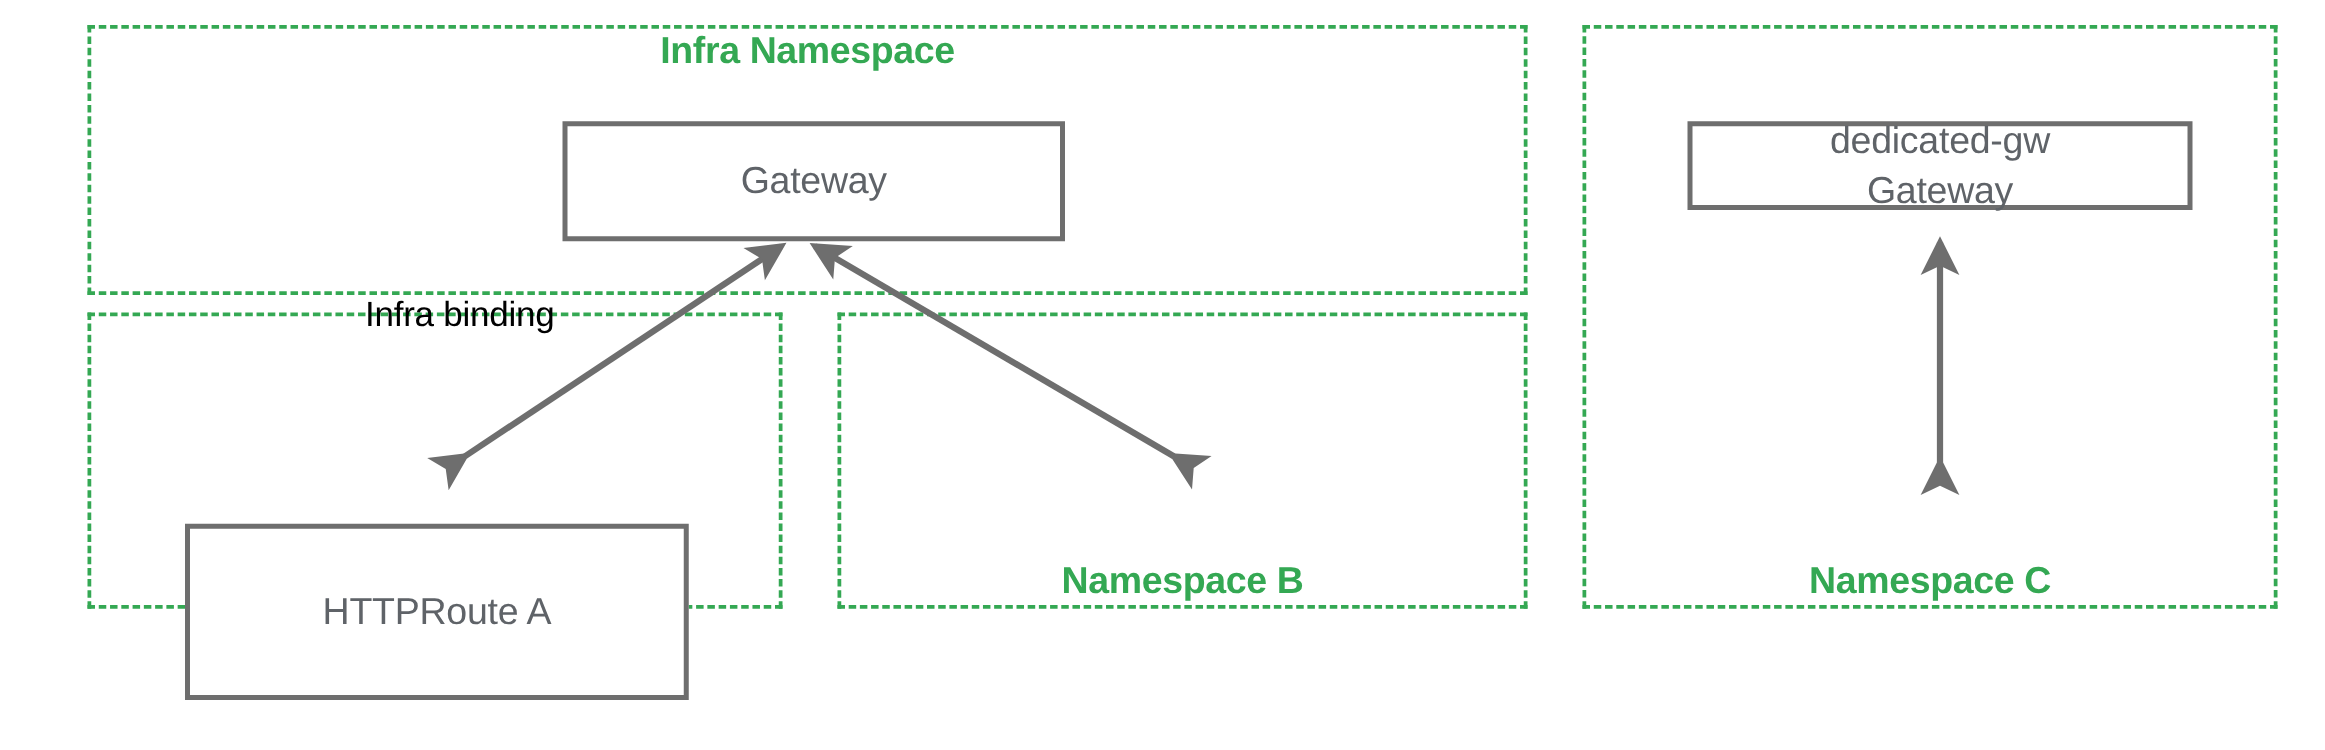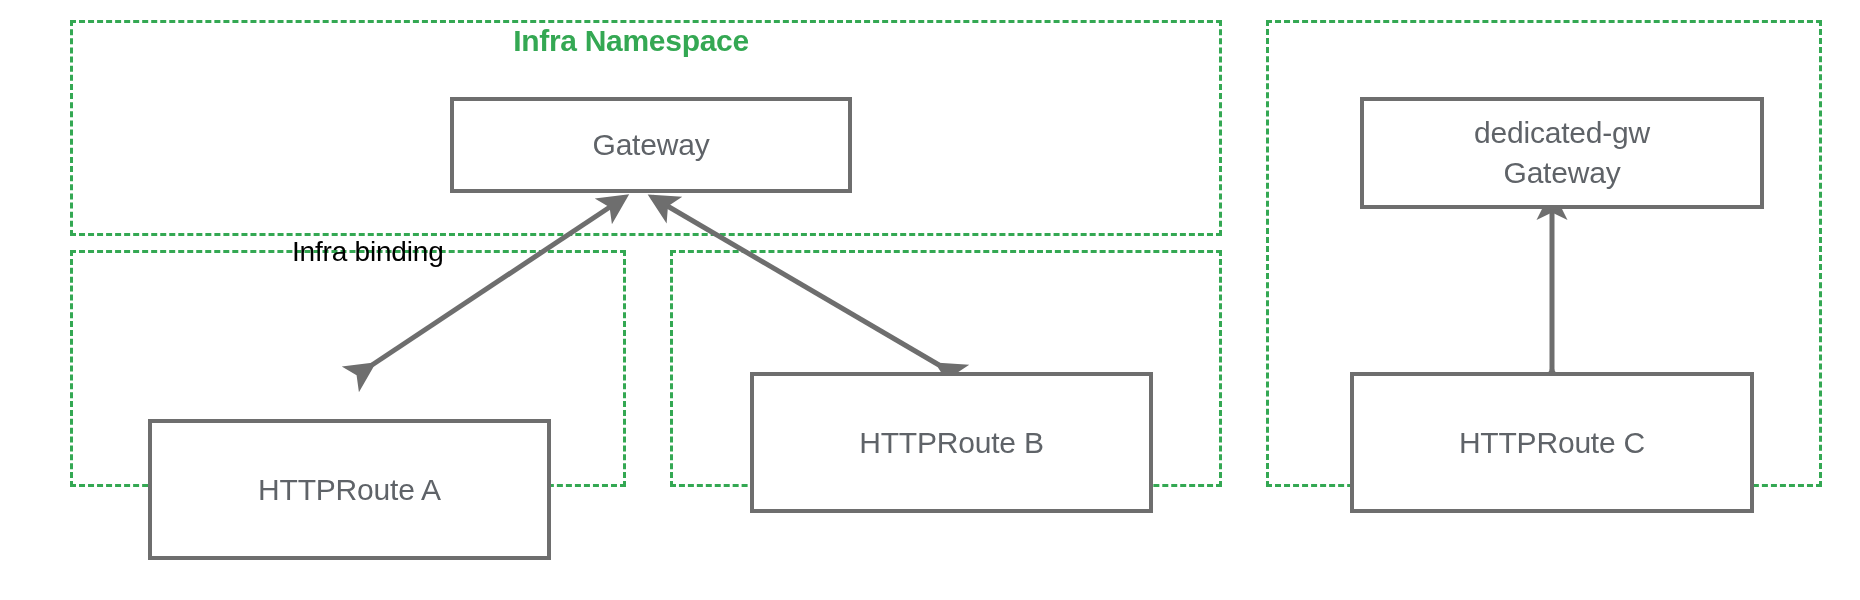--- a/index.html
+++ b/index.html
@@ -65,21 +65,21 @@
     pointer-events: none;
     z-index: 4;
   }
 </style>
 </head>
 <body>
 
 <div id="canvas">
 
   <div class="ns-box" style="left:70px; top:20px; width:1152px; height:216px;"></div>
-  <div class="ns-label" style="left:55px; top:24px; width:1152px;">Infra Namespace</div>
+  <div class="ns-label" style="left:70px; top:24px; width:1152px;">Infra Namespace</div>
 
   <div class="ns-box" style="left:70px; top:250px; width:556px; height:237px;"></div>
   <div class="ns-label" style="left:70px; top:448px; width:556px;">Namespace A</div>
 
   <div class="ns-box" style="left:670px; top:250px; width:552px; height:237px;"></div>
   <div class="ns-label" style="left:670px; top:448px; width:552px;">Namespace B</div>
 
   <div class="ns-box" style="left:1266px; top:20px; width:556px; height:467px;"></div>
   <div class="ns-label" style="left:1266px; top:448px; width:556px;">Namespace C</div>
 
@@ -102,30 +102,24 @@
       <line x1="1552" y1="370" x2="1552" y2="194" stroke="#6E6E6E" stroke-width="5" marker-start="url(#ah)" marker-end="url(#ah)"></line>
     </g>
   </svg>
 
   <div class="edge-label" style="left:292px; top:236px;">Infra binding</div>
 
   <div class="node-box" style="left:450px; top:97px; width:402px; height:96px; z-index:5;">
     <span class="ln">Gateway</span>
   </div>
 
-  <div class="node-box" style="left:1350px; top:97px; width:404px; height:112px; z-index:5;margin-left:10px;">
+  <div class="node-box" style="left:1350px; top:97px; width:404px; height:71px; z-index:5;">
     <span class="ln">dedicated-gw</span>
     <span class="ln">Gateway</span>
   </div>
 
   <div class="node-box" style="left:148px; top:372px; width:403px; height:141px; z-index:5;margin-top:47px;">
     <span class="ln">HTTPRoute A</span>
   </div>
 
-  <div class="node-box" style="left:750px; top:372px; width:403px; height:141px; z-index:5;">
-    <span class="ln">HTTPRoute B</span>
-  </div>
 
-  <div class="node-box" style="left:1350px; top:372px; width:404px; height:141px; z-index:5;">
-    <span class="ln">HTTPRoute C</span>
-  </div>
 
 </div>
 
 </body></html>

